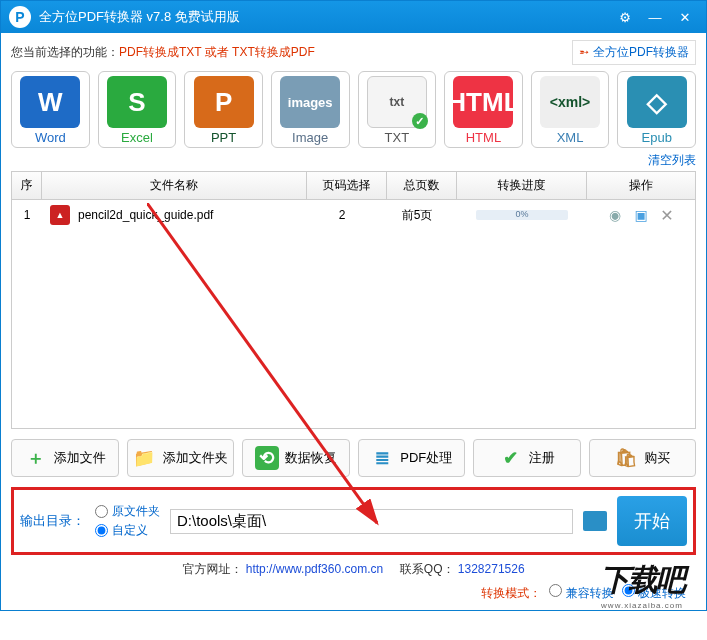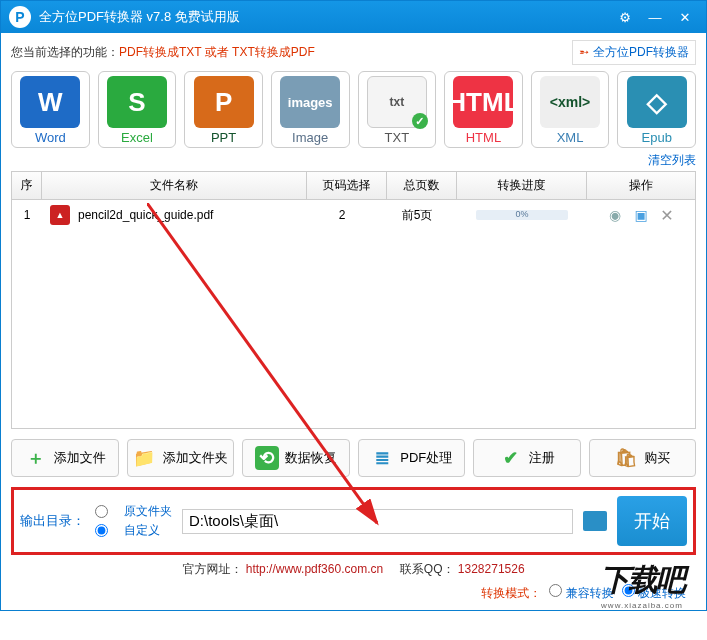--- a/index.html
+++ b/index.html
@@ -49,26 +49,26 @@
 .ops .op { width: 18px; height: 18px; border-radius: 3px; display: flex; align-items: center; justify-content: center; font-size: 14px; color: #8aa; }
 .ops .op.fld { color: #4aa0e0; }
 .ops .op.del { color: #999; font-size: 16px; }
 .btnrow { display: flex; gap: 8px; margin-top: 10px; }
 .actbtn { flex: 1; border: 1px solid #ccc; border-radius: 4px; padding: 6px 4px; display: flex; align-items: center; justify-content: center; gap: 6px; font-size: 13px; cursor: pointer; background: #fafafa; }
 .actbtn .bi { width: 24px; height: 24px; display: flex; align-items: center; justify-content: center; font-size: 18px; font-weight: bold; }
 .bi.add { color: #3bb24a; } .bi.addf { color: #2a8fc6; } .bi.recv { background: #3bb24a; color: #fff; border-radius: 4px; } .bi.pdf { color: #2a8fc6; } .bi.reg { color: #3bb24a; } .bi.buy { color: #c98a3a; }
 .outrow { display: flex; align-items: center; margin-top: 10px; border: 3px solid #d22; padding: 6px; gap: 10px; }
 .outrow .lbl { color: #06c; font-size: 13px; }
 .outrow .radios { display: flex; flex-direction: column; gap: 2px; font-size: 12px; color: #06c; }
-.outrow .radios label { display: flex; align-items: center; gap: 16px; }
+.outrow .radios label { display: flex; align-items: center; gap: 4px; }
 .outrow input[type=text] { flex: 1; border: 1px solid #ccc; padding: 3px 6px; font-size: 15px; background: #fff; }
 .outrow .browse { width: 24px; height: 20px; background: #2a8fc6; border-radius: 2px; cursor: pointer; }
 .startbtn { width: 70px; height: 50px; background: linear-gradient(#2aa0e6,#1a8ed0); color: #fff; font-size: 18px; display: flex; align-items: center; justify-content: center; border-radius: 4px; cursor: pointer; }
 .footer1 { text-align: center; margin-top: 6px; font-size: 12px; }
-.footer1 .u { color: #333; } .footer1 .r { color: #b91c1c; }
+.footer1 .u { color: #333; } .footer1 .r { color: #1d4ed8; }
 .footer2 { text-align: right; margin-top: 6px; font-size: 12px; padding-right: 10px; display: flex; justify-content: flex-end; align-items: center; gap: 8px; }
 .footer2 .r2 { color: #d30; } .footer2 .b { color: #06c; }
 .redarrow { position: absolute; left: 146px; top: 202px; pointer-events: none; }
 .watermark { position: absolute; right: 4px; bottom: 0px; width: 120px; text-align: center; }
 .watermark .big { font-size: 30px; font-weight: 900; font-style: italic; color: #111; letter-spacing: -2px; }
 .watermark .sm { font-size: 8px; color: #666; letter-spacing: 1px; }
 </style>
 </head>
 <body>
 

